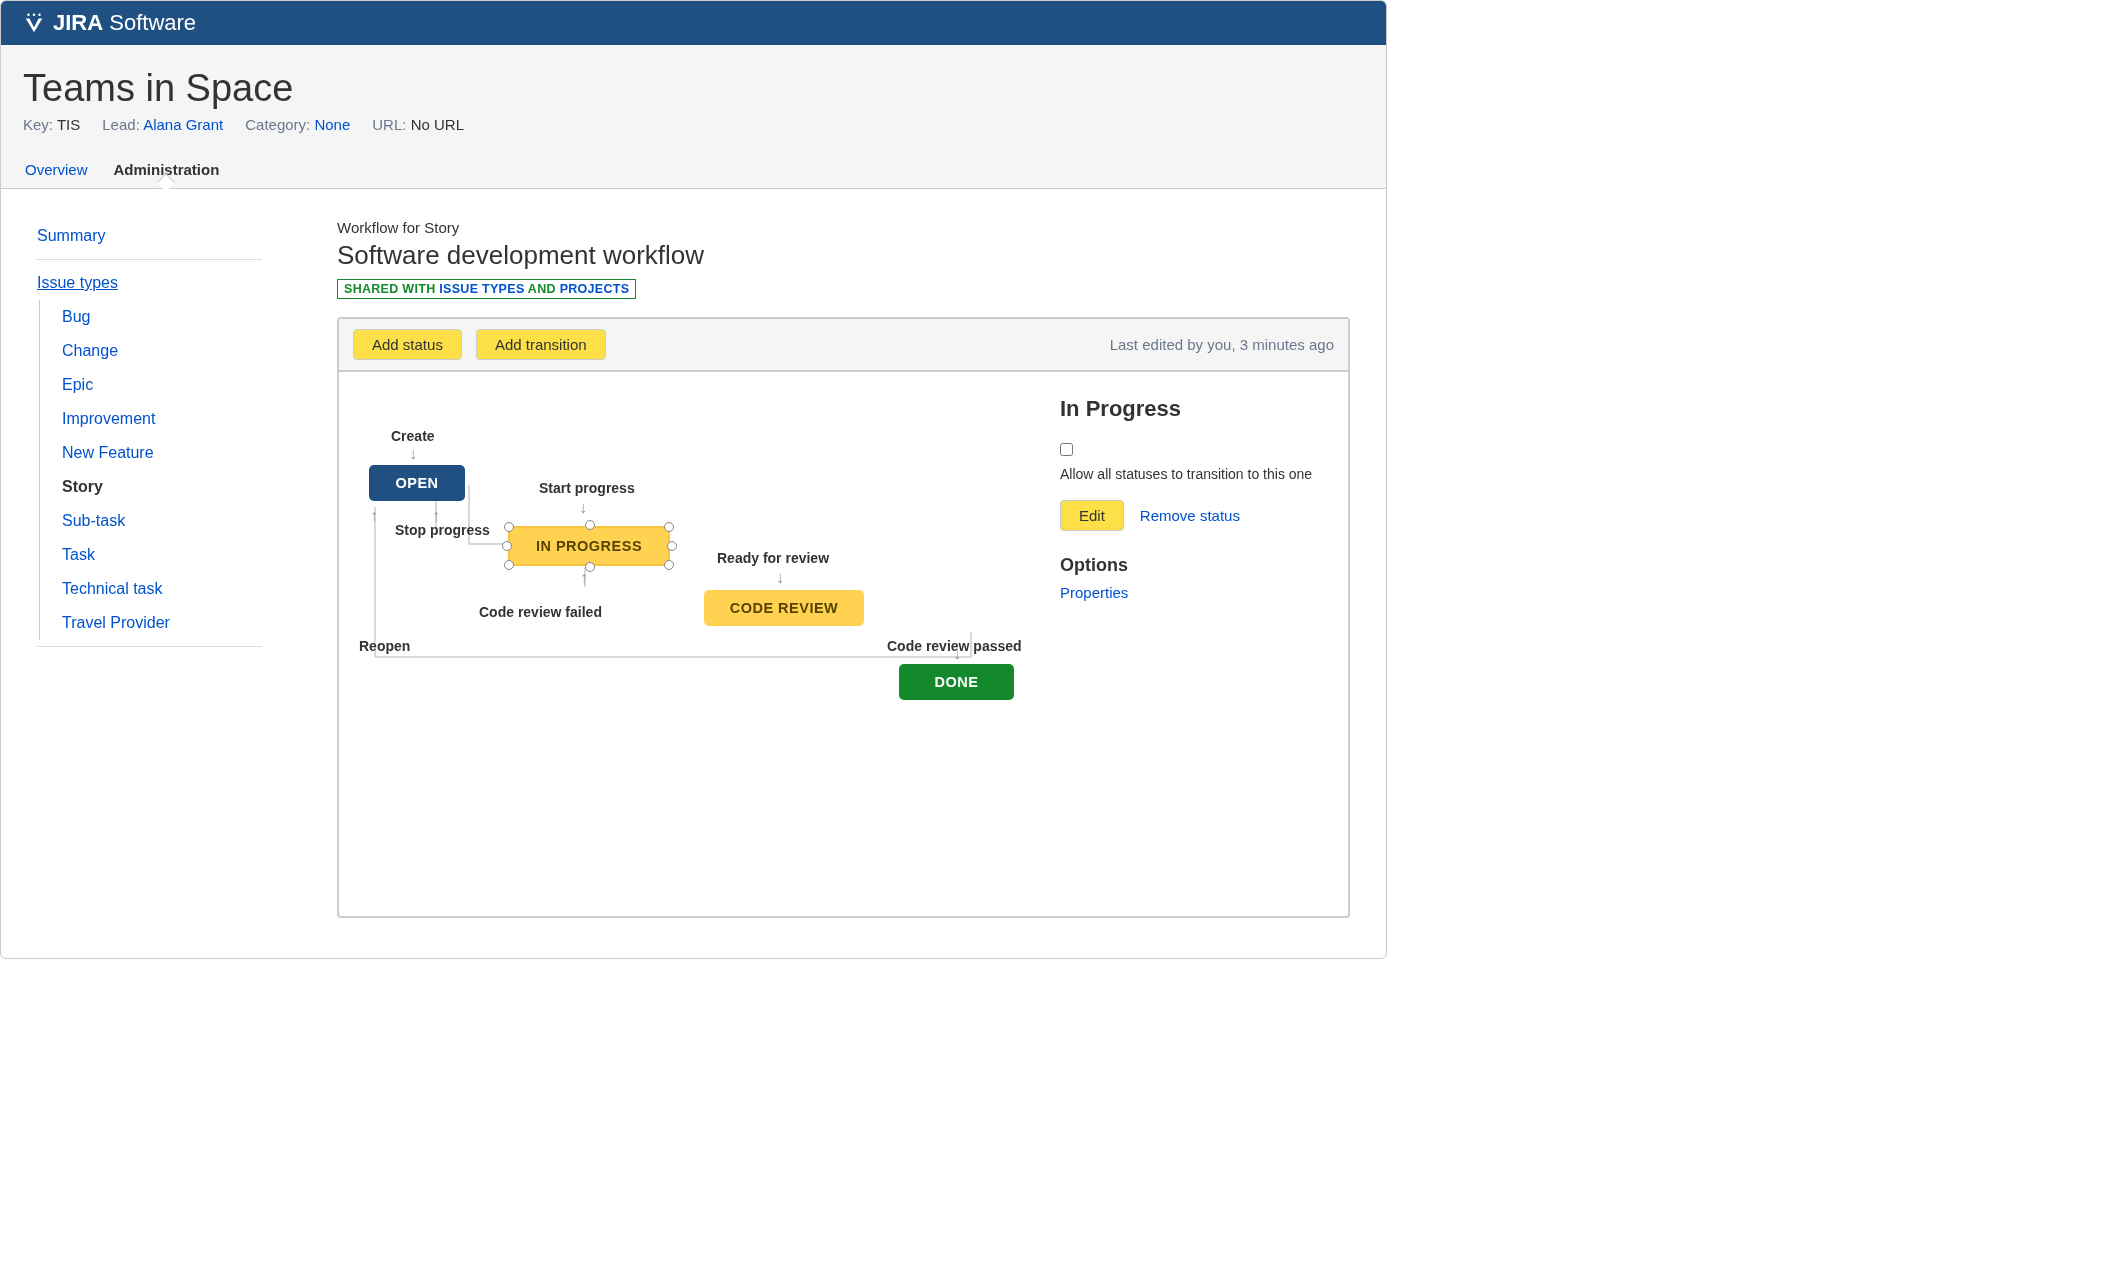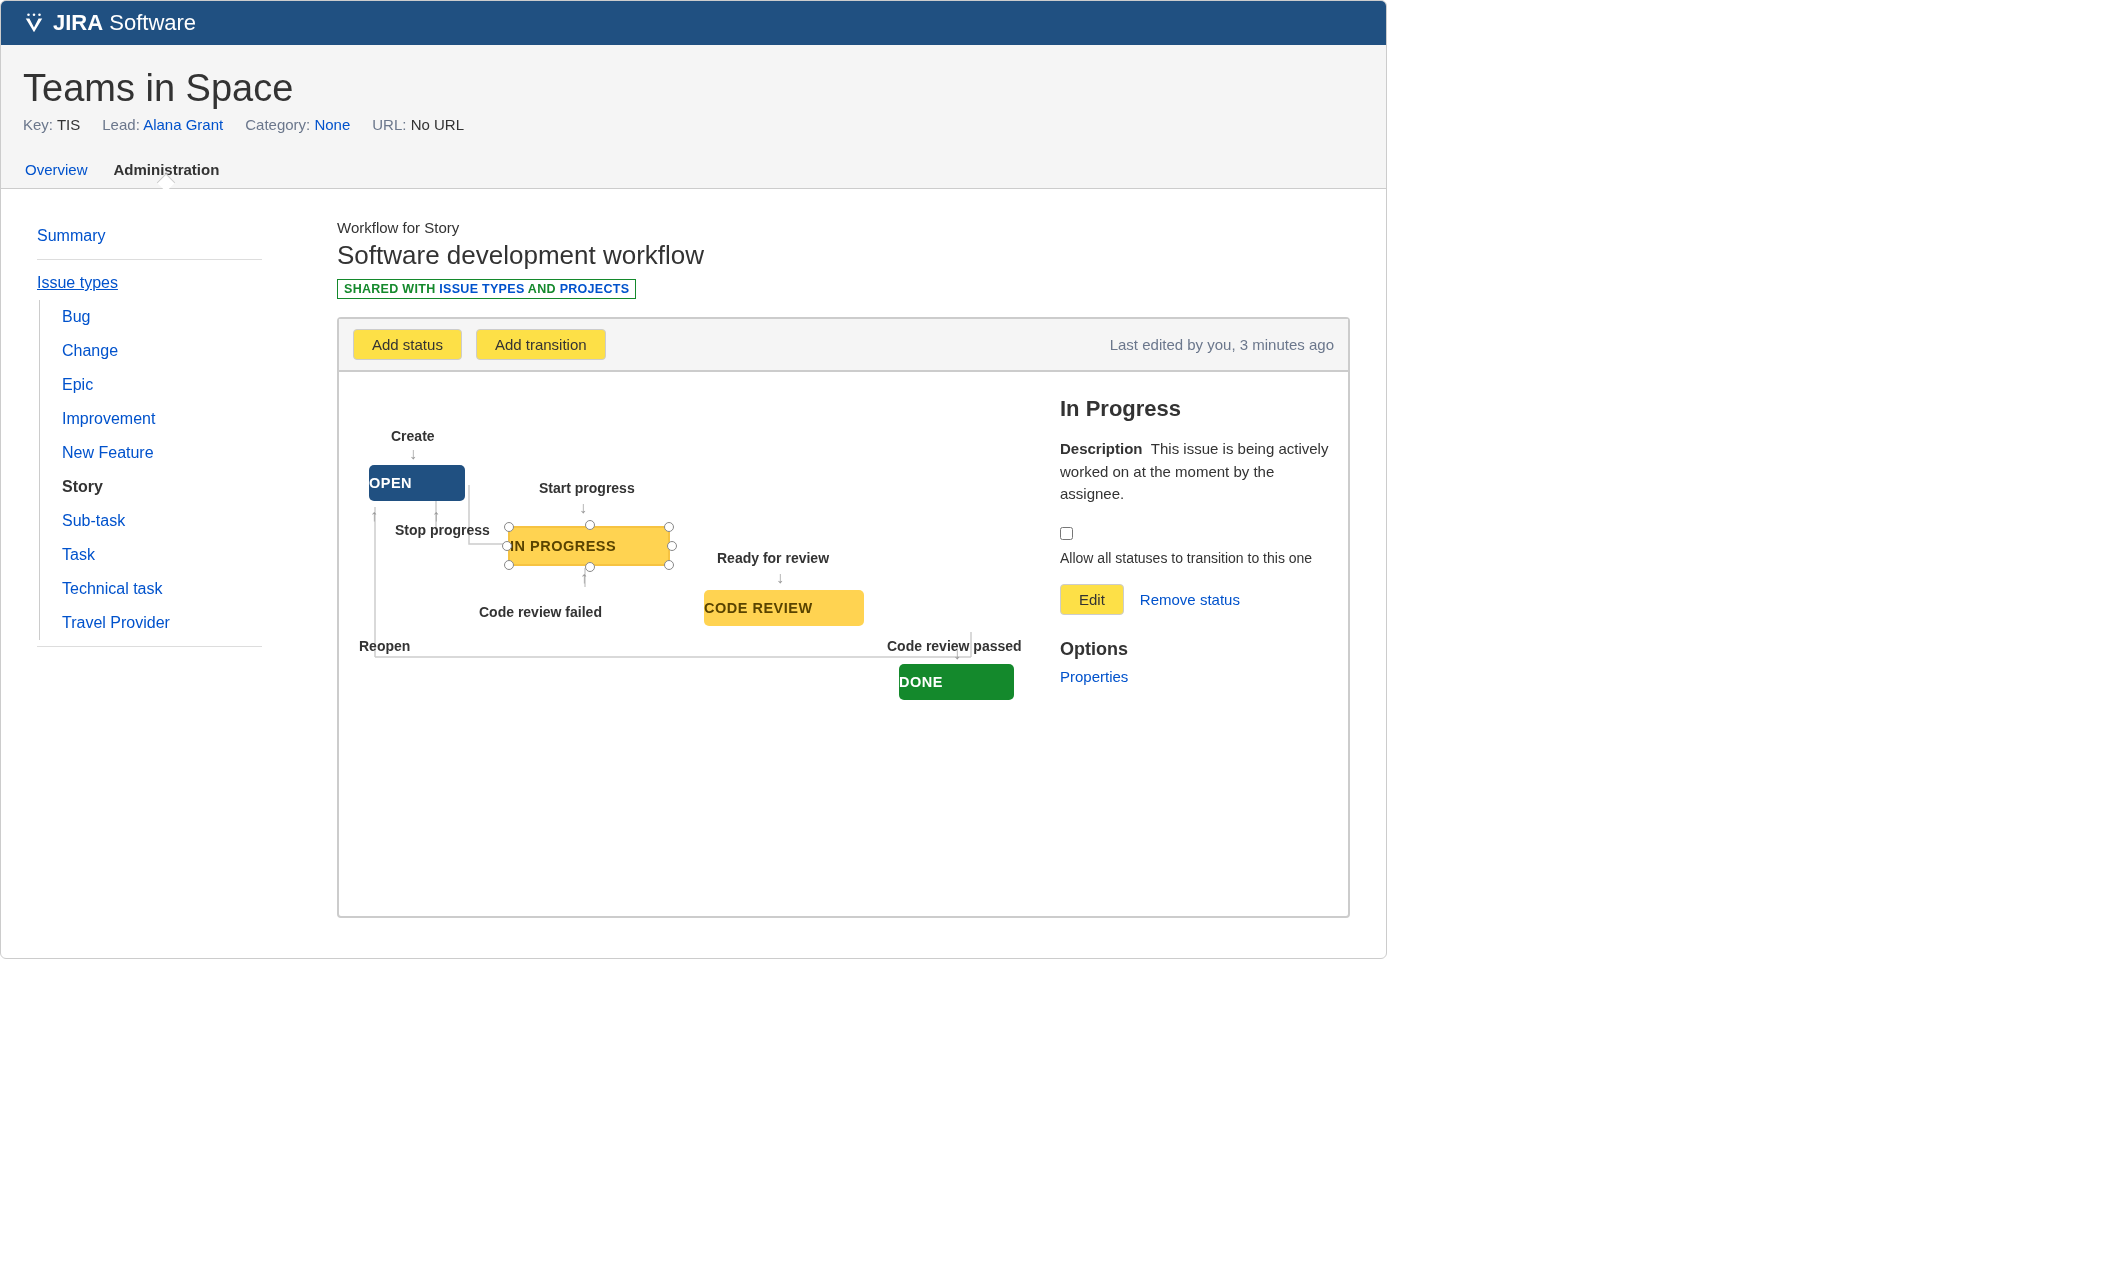--- a/index.html
+++ b/index.html
@@ -57,21 +57,21 @@
   .panel h2 { font-size: 22px; font-weight: 700; margin-bottom: 16px; }
   .panel .desc { font-size: 15px; line-height: 1.5; }
   .panel .desc b { font-weight: 700; }
   .panel .check { display: flex; align-items: flex-start; gap: 10px; margin: 18px 0; flex-direction: column; }
   .panel .check input { margin-top: 3px; }
   .panel .actions { display: flex; align-items: center; gap: 16px; margin-top: 6px; }
   .panel h3 { font-size: 18px; margin-top: 24px; margin-bottom: 8px; font-weight: 700; }
   .panel a { color: #0052cc; text-decoration: none; font-size: 15px; }
 
   
-  .node { position: absolute; border-radius: 5px; font-weight: 700; font-size: 14.5px; letter-spacing: .5px; text-align: left; padding: 10px 0; color: #fff; }
+  .node { position: absolute; border-radius: 5px; font-weight: 700; font-size: 14.5px; letter-spacing: .5px; text-align: center; padding: 10px 0; color: #fff; }
   .node.open { background: #205081; left: 30px; top: 93px; width: 96px; color:#fff; }
   .node.inprog { background: #ffd351; color: #594300; border: 1px solid #f6c342; left: 170px; top: 155px; width: 160px; }
   .node.review { background: #ffd351; color: #594300; left: 365px; top: 218px; width: 160px; }
   .node.done { background: #14892c; left: 560px; top: 292px; width: 115px; }
   .node.selected { outline: 1px solid #f6c342; }
   .handle { position: absolute; width: 10px; height: 10px; background: #fff; border: 1px solid #888; border-radius: 50%; }
   .lbl { position: absolute; font-weight: 700; font-size: 14px; color: #333; }
   .lbl.create { left: 52px; top: 56px; }
   .lbl.start  { left: 200px; top: 108px; }
   .lbl.stop   { left: 56px; top: 150px; }
@@ -196,23 +196,20 @@
             <span class="arrow-up" style="left:31px; top:136px;">↑</span>
 
             <span class="lbl crpass">Code review passed</span>
             <span class="arrow" style="left:614px; top:274px;">↓</span>
 
             <div class="node done">DONE</div>
           </div>
 
           <div class="panel">
             <h2>In Progress</h2>
-            <p class="desc">
-              <b>Description</b>&nbsp;&nbsp;<span>This issue is being actively worked on at the moment by the assignee.</span>
-            </p>
             <label class="check">
               <input type="checkbox" style="">
               <span>Allow all statuses to transition to this one</span>
             </label>
             <div class="actions">
               <button class="btn">Edit</button>
               <a href="#">Remove status</a>
             </div>
             <h3>Options</h3>
             <a href="#">Properties</a>

